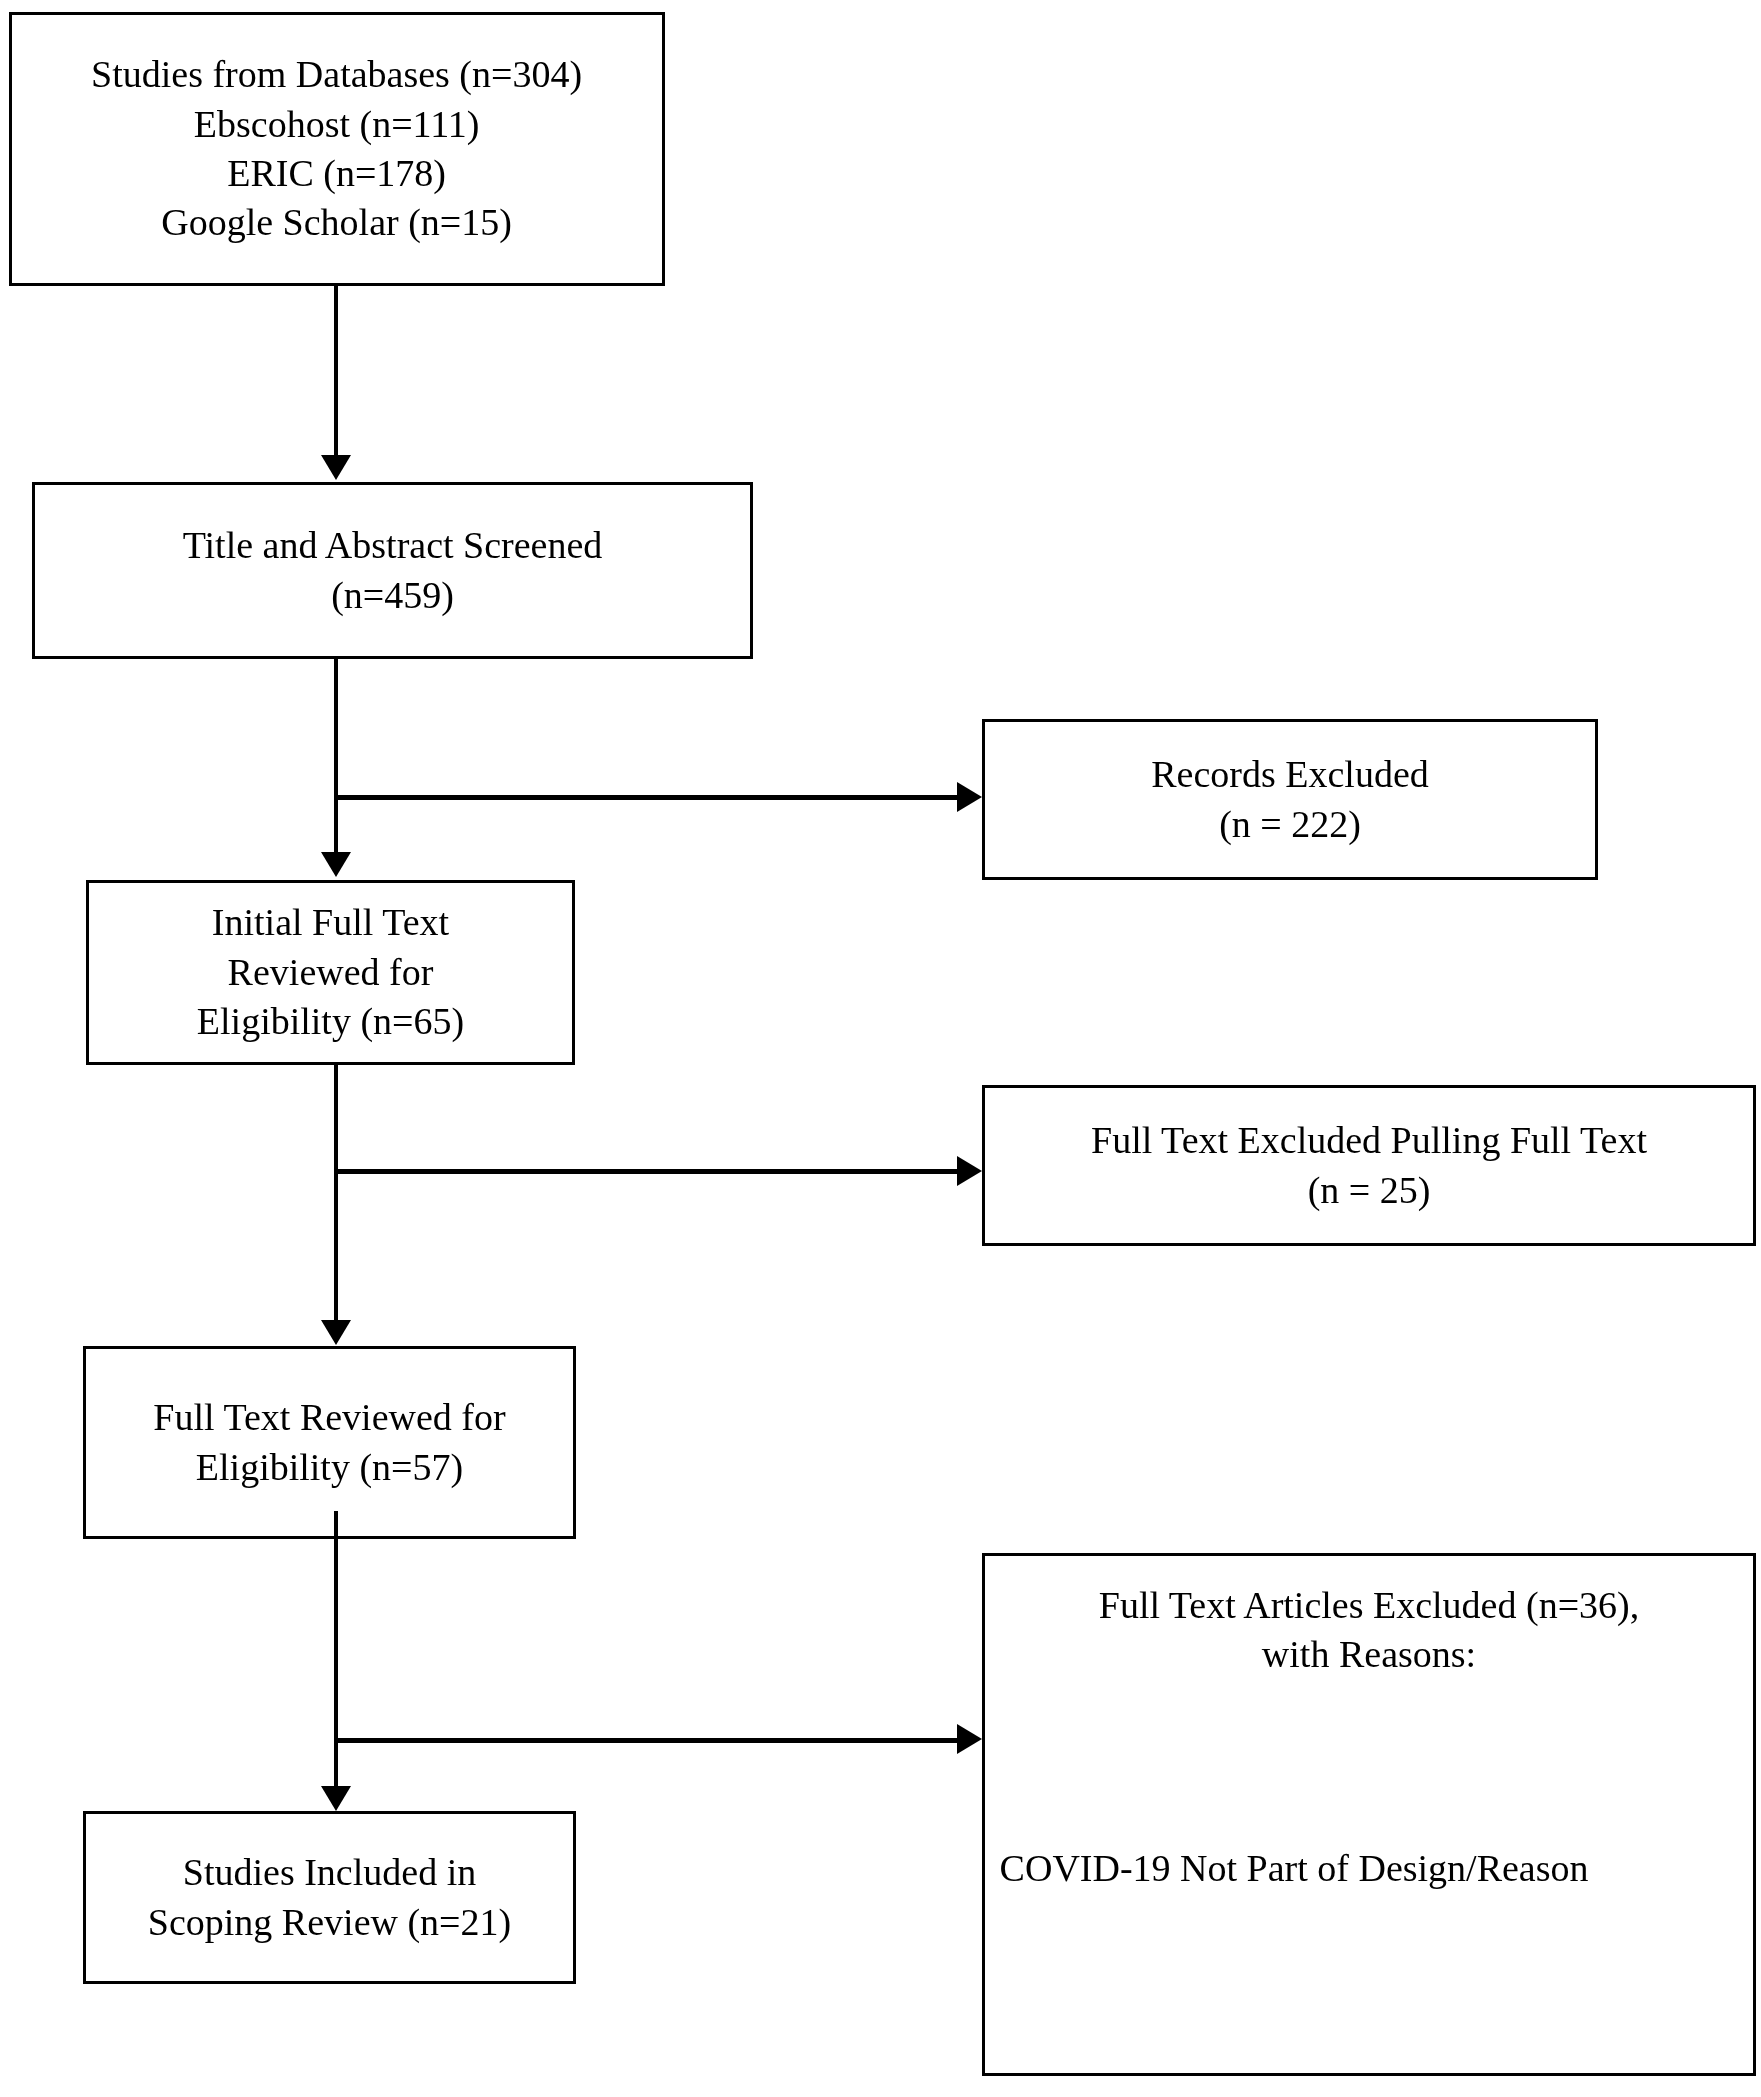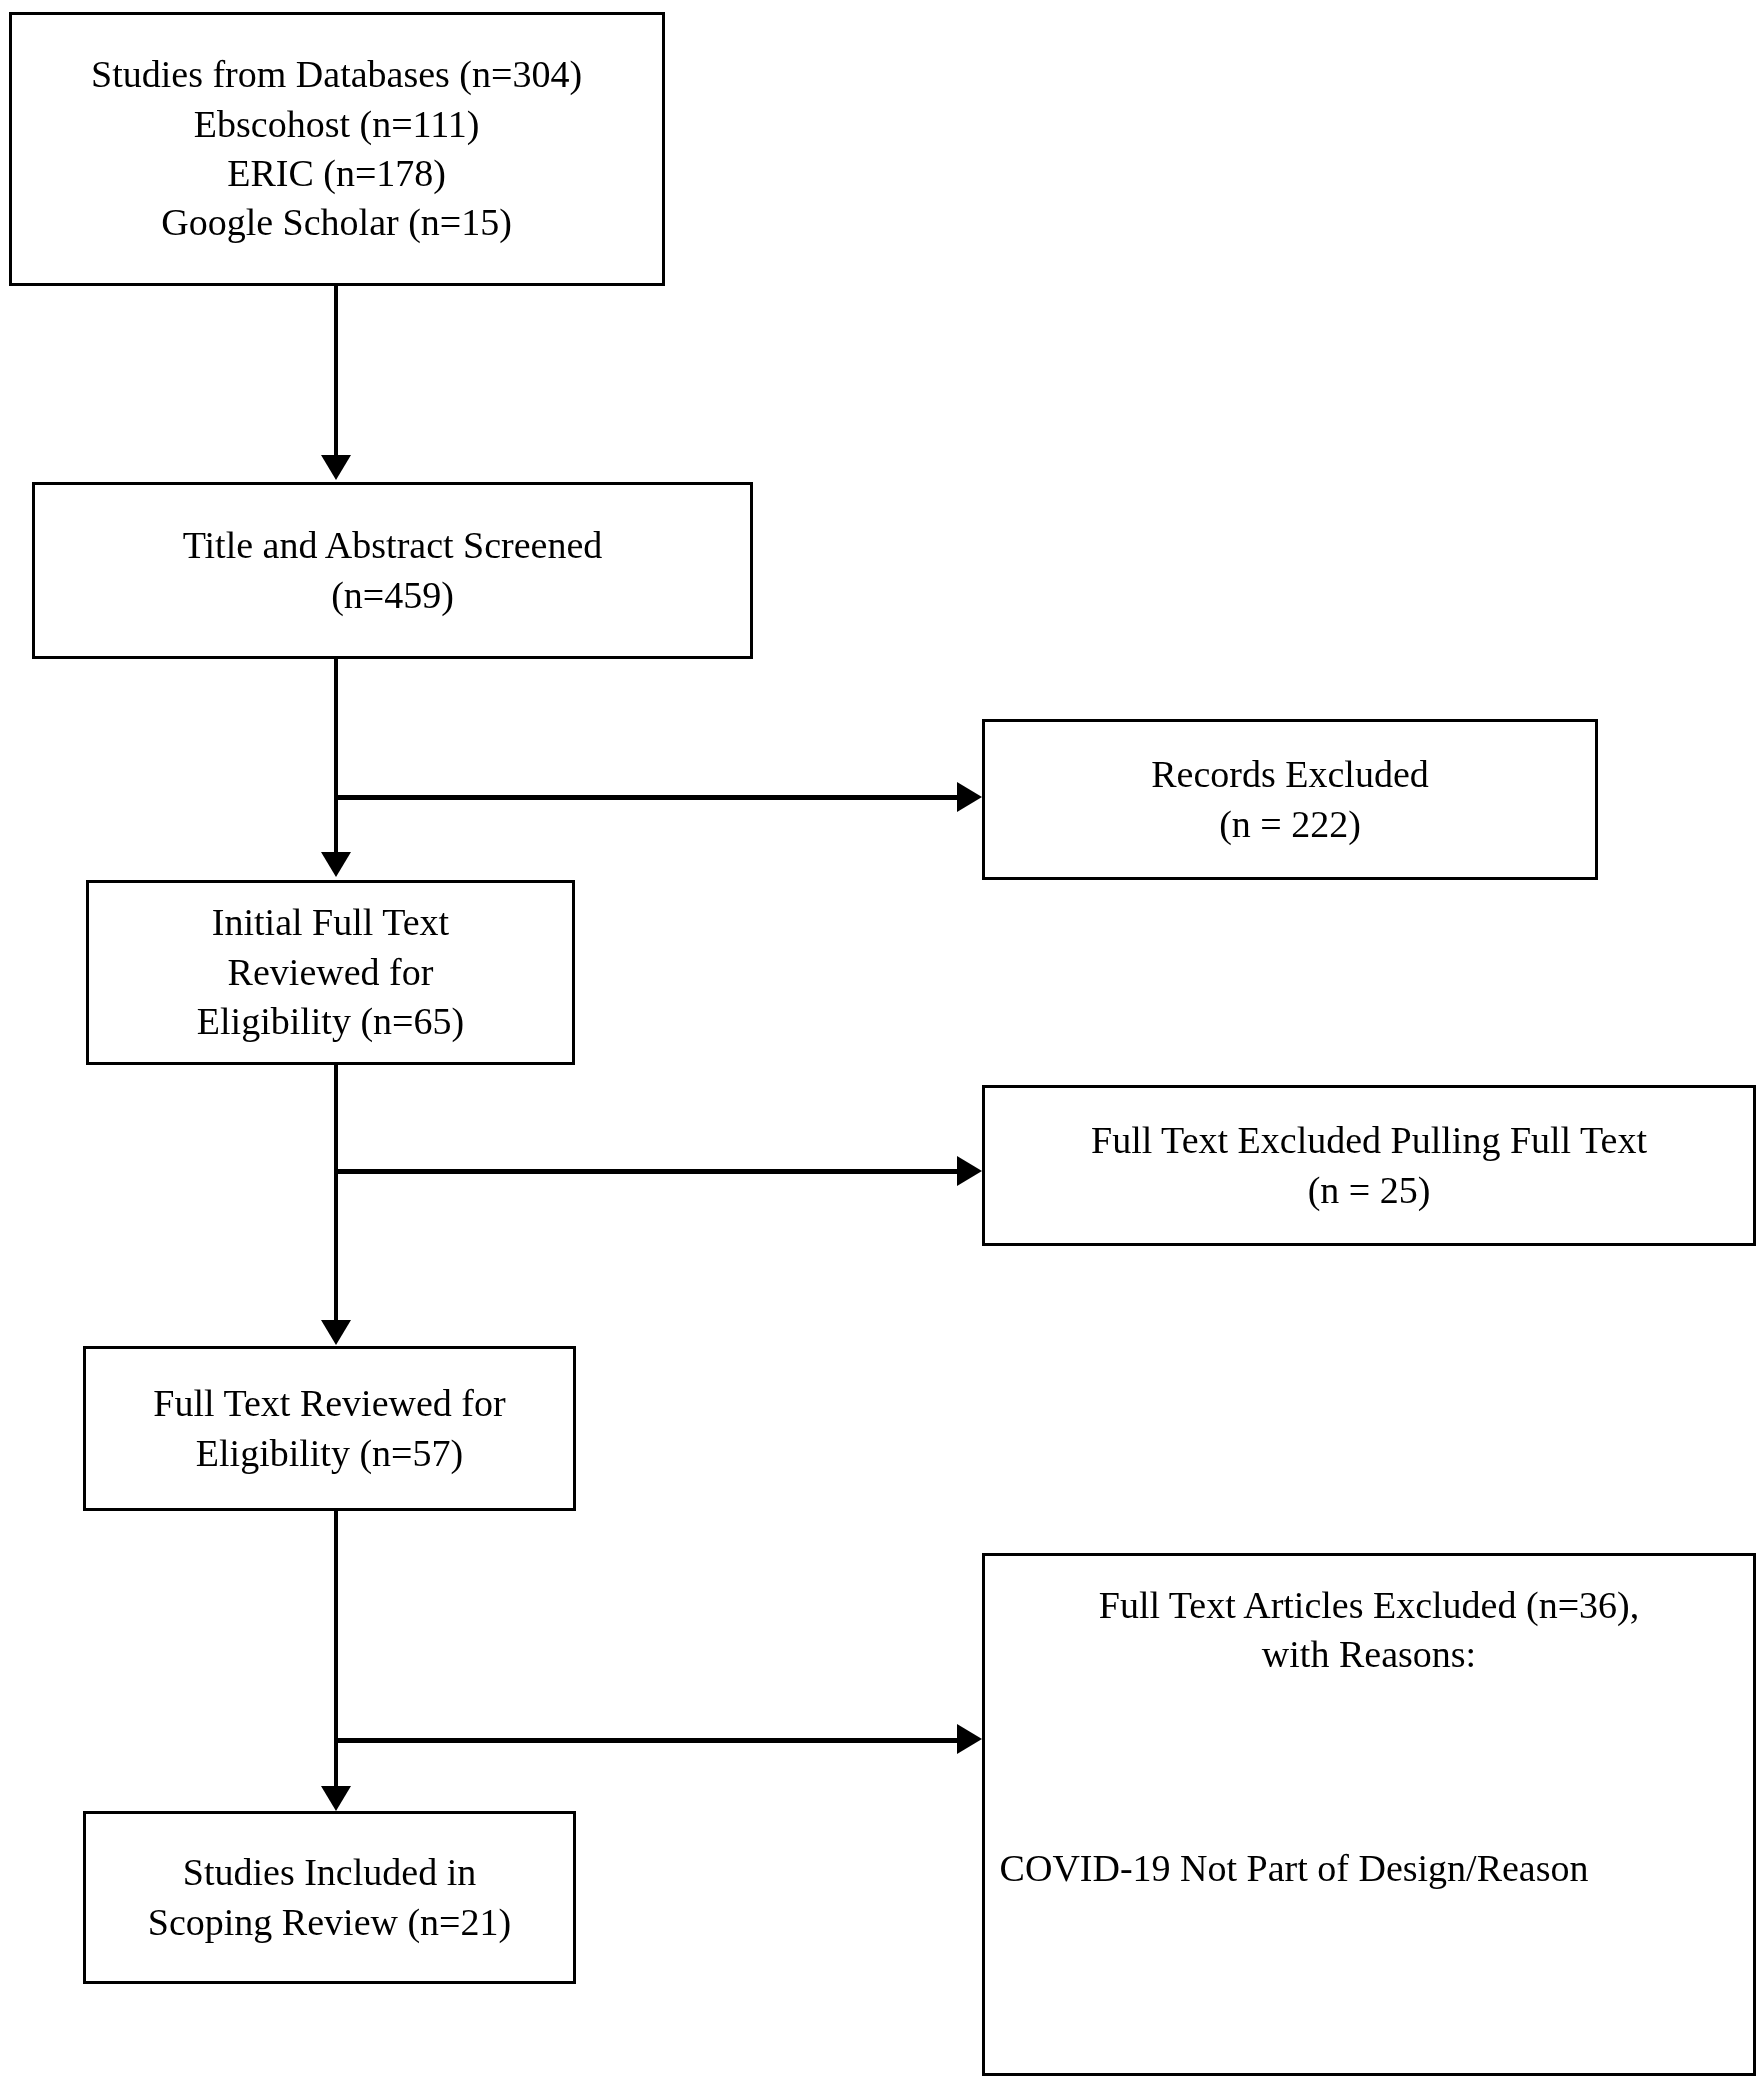--- a/index.html
+++ b/index.html
@@ -30,21 +30,21 @@
     line-height: 1.30;
     font-size: 38px;
     overflow: hidden;
   }
   .node .ln { display: block; white-space: pre; }
 
   
   #node-databases      { left: 8.6px;   top: 12px;   width: 656px;  height: 274px; }
   #node-title-abstract { left: 32px;   top: 482px;  width: 721px;  height: 177px; }
   #node-initial-full   { left: 86px;  top: 880px; width: 489px;  height: 185px; }
-  #node-full-reviewed  { left: 83px;  top: 1346px; width: 493px;  height: 165px; align-items: center; }
+  #node-full-reviewed  { left: 83px;  top: 1346px; width: 493px;  height: 193px; align-items: center; }
   #node-included       { left: 83px;  top: 1811px; width: 493px;  height: 173px; }
   #node-records-excl   { left: 982px; top: 719px; width: 616px; height: 161px; }
   #node-fulltext-excl  { left: 982px; top: 1085px; width: 774px; height: 161px; }
   #node-reasons        { left: 982px; top: 1553px; width: 774px; height: 523px;
                          justify-content: flex-start; padding-top: 25px; }
 
   
   #node-initial-full   { padding-bottom: 0; }
 
   

